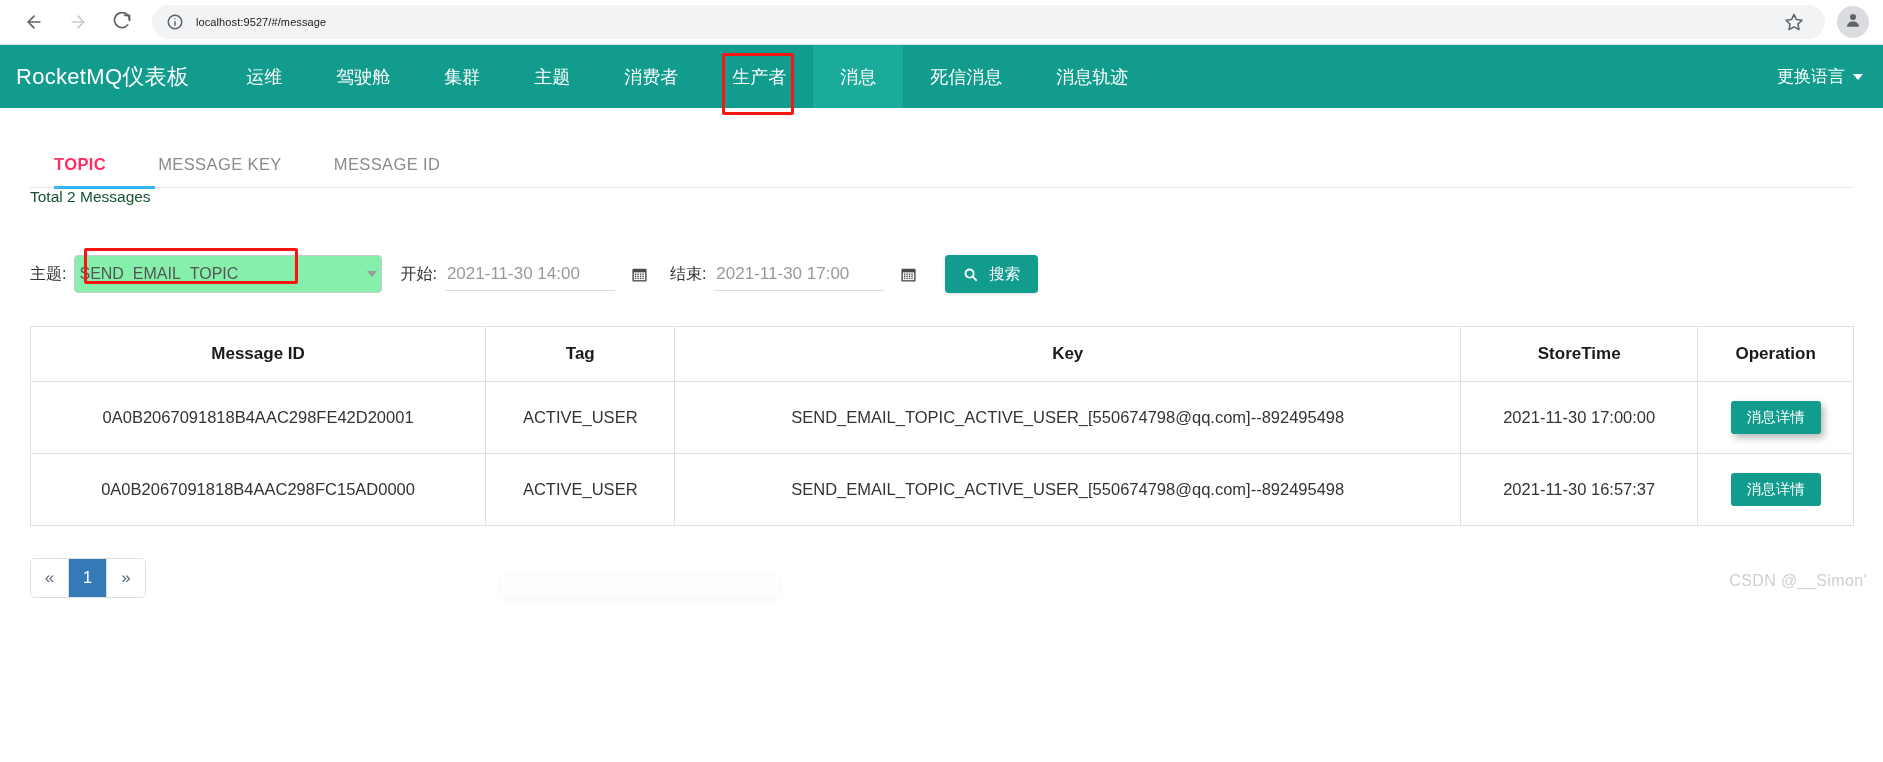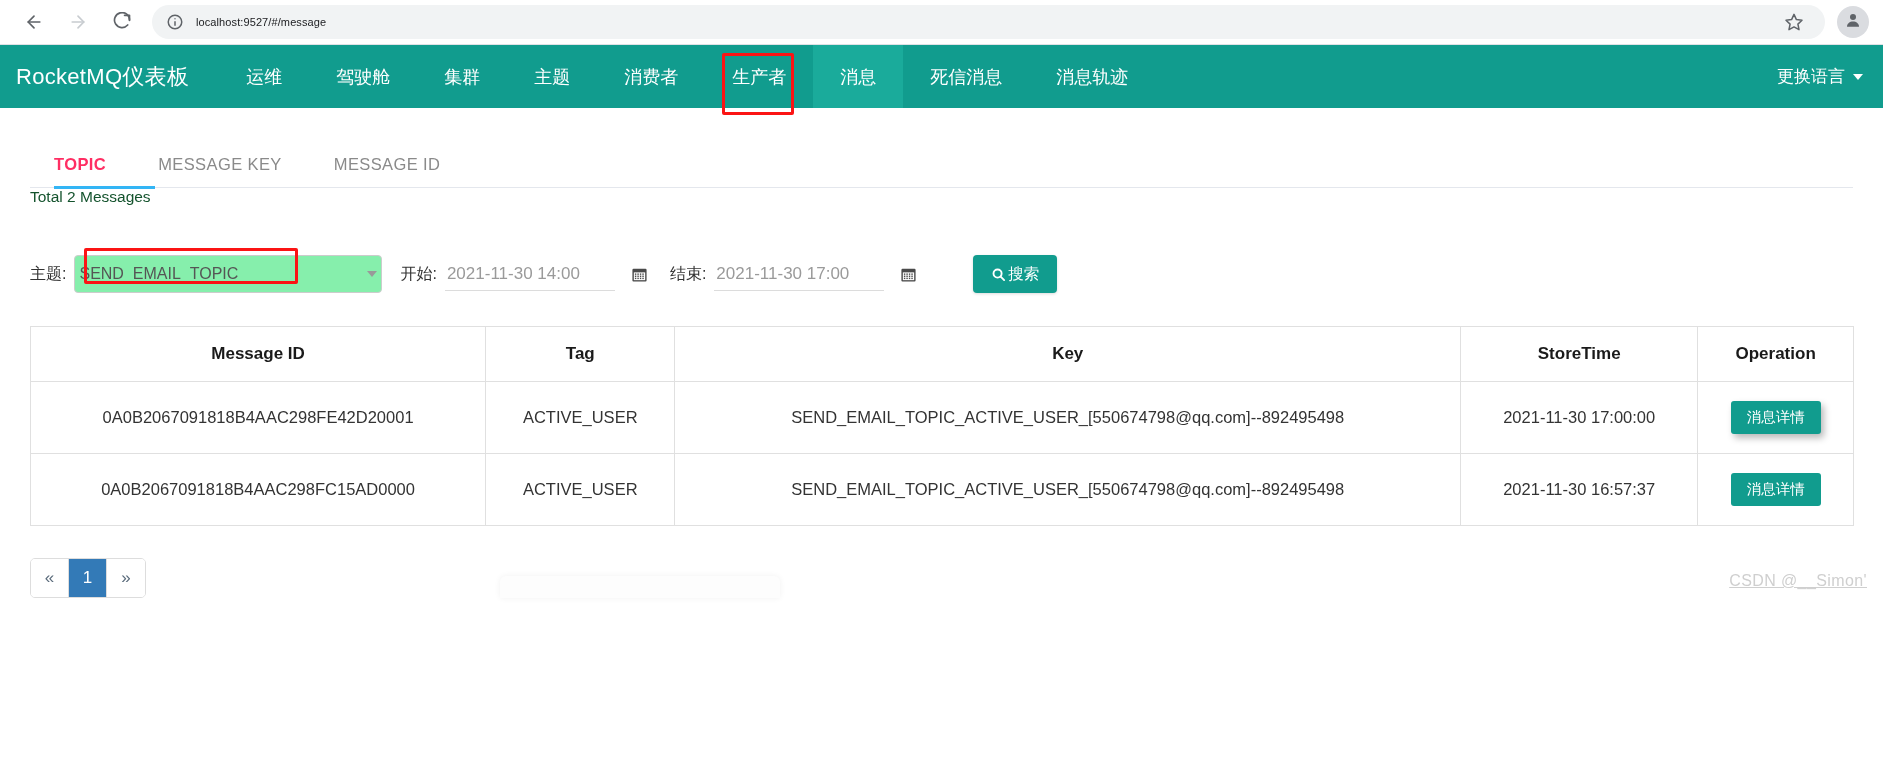--- a/index.html
+++ b/index.html
@@ -219,31 +219,31 @@
     font-family: "Liberation Sans", sans-serif;
   }
   .cal-icon {
     margin-left: 16px;
     color: #4a4a4a;
     display: flex; align-items: center;
   }
   .date-group.second { margin-left: 22px; }
 
   .search-btn {
-    margin-left: 56px;
+    margin-left: 28px;
     background: #119c8e;
     color: #ffffff;
     border: none;
     border-radius: 4px;
     height: 38px;
     padding: 5px 18px;
     font-size: 15.5px;
     display: flex;
     align-items: center;
-    gap: 2px;
+    gap: 11px;
     font-family: "Liberation Sans", sans-serif;
     box-shadow: 0 1px 3px rgba(0,0,0,0.14);
   }
   .search-btn .mag {
     display: inline-flex;
     align-items: center;
   }
 
   
   table.msg-table {
@@ -311,21 +311,20 @@
   }
 
   
   .watermark {
     position: absolute;
     right: 16px;
     bottom: 8px;
     font-size: 16px;
     color: #cfcfcf;
     letter-spacing: 0.4px;
-    text-decoration: underline;
   }
   
   .ghost-box {
     position: absolute;
     left: 500px;
     bottom: 0px;
     width: 280px;
     height: 22px;
     border-radius: 6px 6px 0 0;
     background: #fdfdfd;

